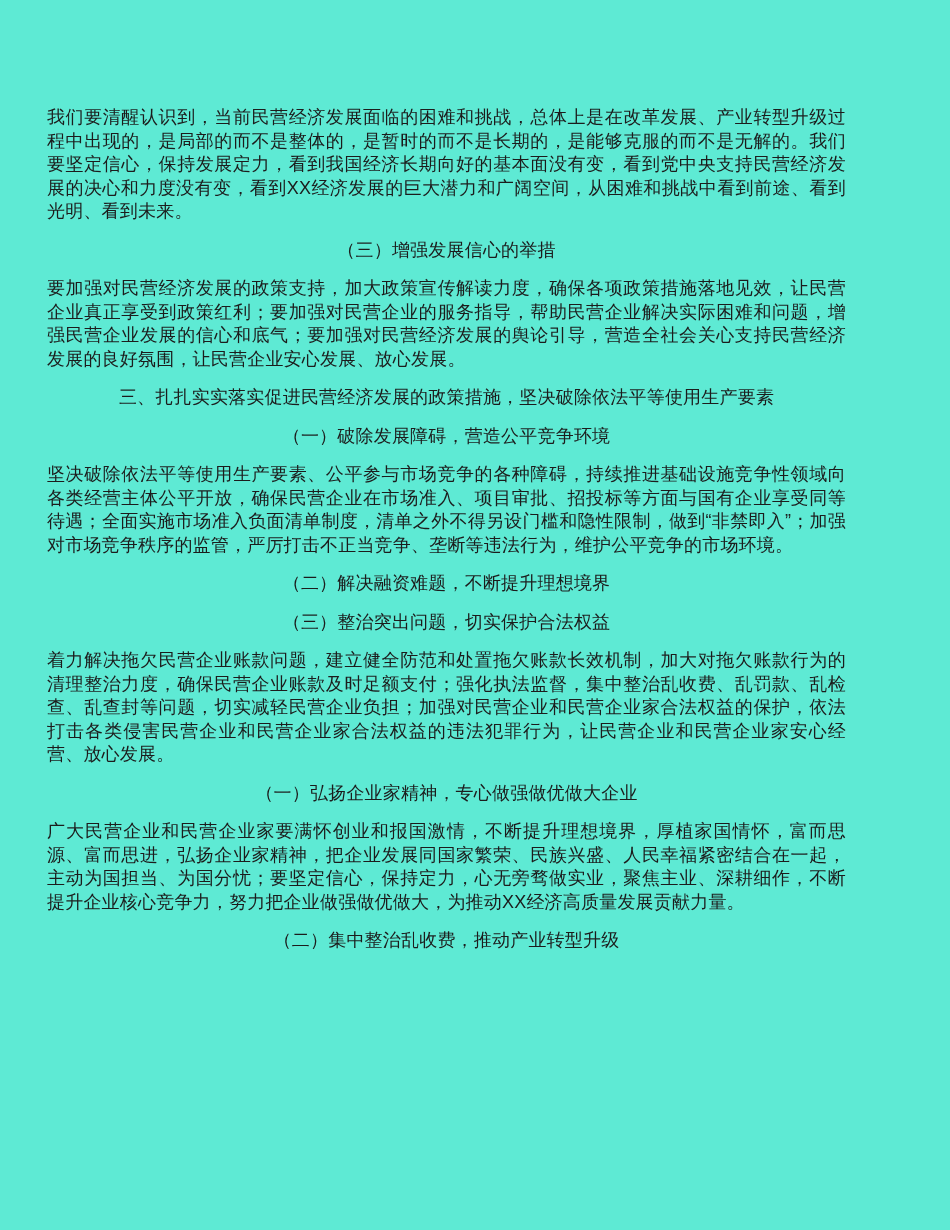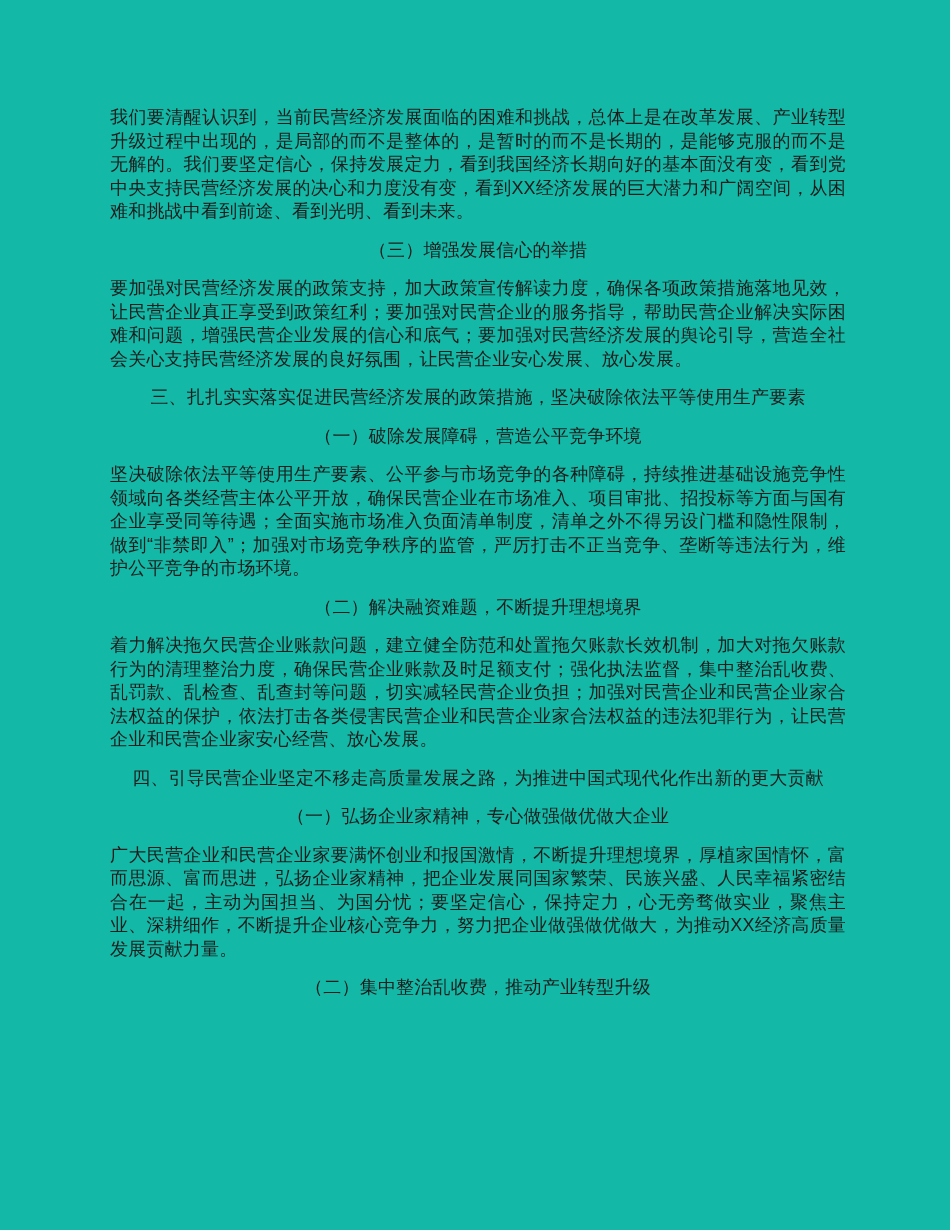--- a/index.html
+++ b/index.html
@@ -9,22 +9,22 @@
   body {
     width: 950px;
     height: 1230px;
     background: #ffffff;
     font-family: "Liberation Sans", "DejaVu Sans", sans-serif;
   }
   .page {
     box-sizing: border-box;
     width: 950px;
     height: 1230px;
-    padding: 106px 104px 0 110px;
-    background: #14b8a6;
+    padding: 106px 104px 0 47px;
+    background: #5eead4;
     overflow: hidden;
   }
   .block {
     margin: 0 0 15px 0;
     font-size: 18px;
     line-height: 23.5px;
     color: #1c1c1c;
     text-align: justify;
     letter-spacing: 0.2px;
     word-break: break-all;
@@ -38,19 +38,19 @@
 
 <div class="page">
   <div id="doc-content" style="color: rgb(28, 28, 28);">
       <p class="block paragraph">我们要清醒认识到，当前民营经济发展面临的困难和挑战，总体上是在改革发展、产业转型升级过程中出现的，是局部的而不是整体的，是暂时的而不是长期的，是能够克服的而不是无解的。我们要坚定信心，保持发展定力，看到我国经济长期向好的基本面没有变，看到党中央支持民营经济发展的决心和力度没有变，看到XX经济发展的巨大潜力和广阔空间，从困难和挑战中看到前途、看到光明、看到未来。</p>
       <p class="block heading">（三）增强发展信心的举措</p>
       <p class="block paragraph">要加强对民营经济发展的政策支持，加大政策宣传解读力度，确保各项政策措施落地见效，让民营企业真正享受到政策红利；要加强对民营企业的服务指导，帮助民营企业解决实际困难和问题，增强民营企业发展的信心和底气；要加强对民营经济发展的舆论引导，营造全社会关心支持民营经济发展的良好氛围，让民营企业安心发展、放心发展。</p>
       <p class="block heading">三、扎扎实实落实促进民营经济发展的政策措施，坚决破除依法平等使用生产要素</p>
       <p class="block heading">（一）破除发展障碍，营造公平竞争环境</p>
       <p class="block paragraph">坚决破除依法平等使用生产要素、公平参与市场竞争的各种障碍，持续推进基础设施竞争性领域向各类经营主体公平开放，确保民营企业在市场准入、项目审批、招投标等方面与国有企业享受同等待遇；全面实施市场准入负面清单制度，清单之外不得另设门槛和隐性限制，做到“非禁即入”；加强对市场竞争秩序的监管，严厉打击不正当竞争、垄断等违法行为，维护公平竞争的市场环境。</p>
       <p class="block heading">（二）解决融资难题，不断提升理想境界</p>
+      <p class="block heading">（三）整治突出问题，切实保护合法权益</p>
       <p class="block paragraph">着力解决拖欠民营企业账款问题，建立健全防范和处置拖欠账款长效机制，加大对拖欠账款行为的清理整治力度，确保民营企业账款及时足额支付；强化执法监督，集中整治乱收费、乱罚款、乱检查、乱查封等问题，切实减轻民营企业负担；加强对民营企业和民营企业家合法权益的保护，依法打击各类侵害民营企业和民营企业家合法权益的违法犯罪行为，让民营企业和民营企业家安心经营、放心发展。</p>
-      <p class="block heading">四、引导民营企业坚定不移走高质量发展之路，为推进中国式现代化作出新的更大贡献</p>
       <p class="block heading">（一）弘扬企业家精神，专心做强做优做大企业</p>
       <p class="block paragraph">广大民营企业和民营企业家要满怀创业和报国激情，不断提升理想境界，厚植家国情怀，富而思源、富而思进，弘扬企业家精神，把企业发展同国家繁荣、民族兴盛、人民幸福紧密结合在一起，主动为国担当、为国分忧；要坚定信心，保持定力，心无旁骛做实业，聚焦主业、深耕细作，不断提升企业核心竞争力，努力把企业做强做优做大，为推动XX经济高质量发展贡献力量。</p>
       <p class="block heading">（二）集中整治乱收费，推动产业转型升级</p>
     </div>
 </div>
 
 </body></html>

